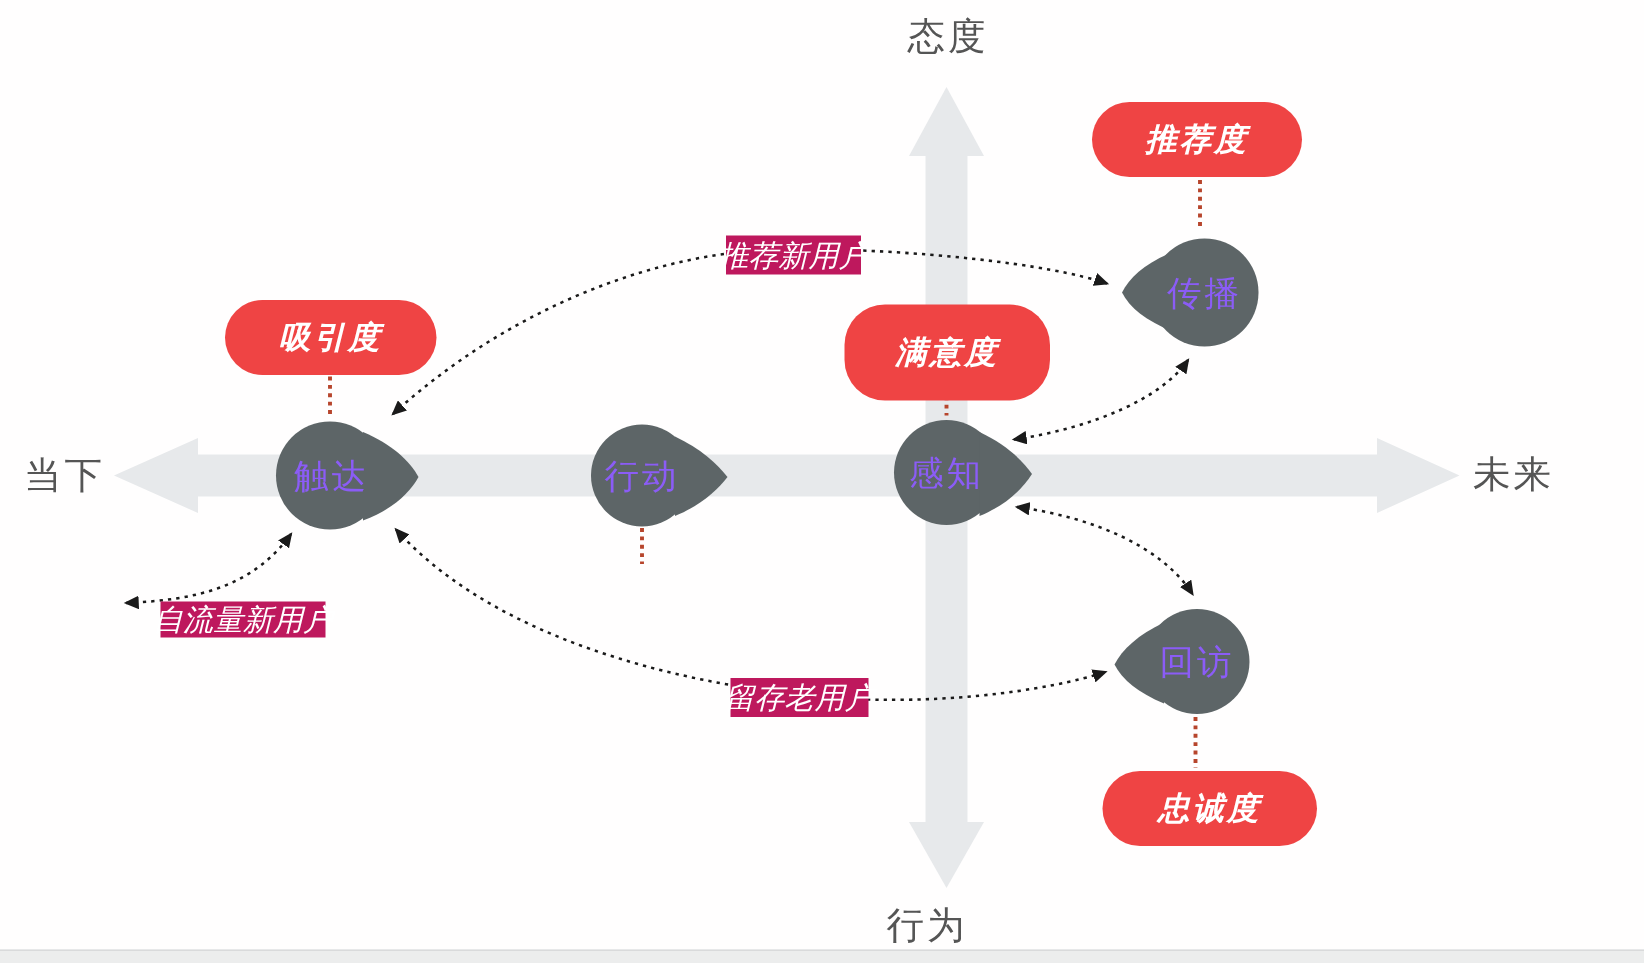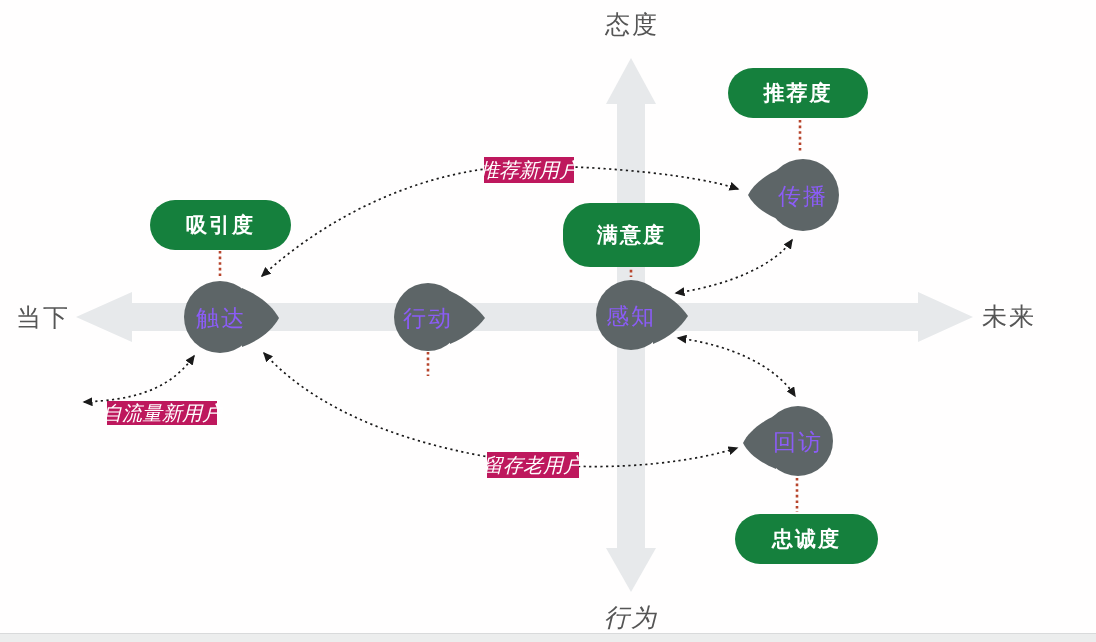--- a/index.html
+++ b/index.html
@@ -12,23 +12,23 @@
   #stage svg{position:absolute;left:0;top:0;}
   .axis-label{
     position:absolute;transform:translate(-50%,-50%);
     color:#555;font-size:25px;letter-spacing:2px;white-space:nowrap;
   }
   .node-label{
     position:absolute;transform:translate(-50%,-50%);
     color:#8b5cf6;font-size:23px;letter-spacing:2px;white-space:nowrap;
   }
   .pill{
-    position:absolute;background:#15803d;border-radius:27px;
+    position:absolute;background:#ef4444;border-radius:27px;
     display:flex;align-items:center;justify-content:center;
-    color:#fff;font-weight:bold;font-size:21px;letter-spacing:2px;white-space:nowrap;
+    color:#fff;font-weight:bold;font-size:21px;letter-spacing:2px;white-space:nowrap;font-style:italic;
   }
   .tag{
     position:absolute;background:#be185d;
     display:flex;align-items:center;justify-content:center;
     color:#fff;font-size:20px;white-space:nowrap;padding:0 4px;box-sizing:border-box;font-style:italic;
   }
   .bottom-bar{
     position:absolute;left:0;right:0;bottom:0;height:8px;
     background:#eceded;border-top:1px solid #d9dadb;
   }
@@ -88,21 +88,21 @@
         <path d="M 782 168 C 764 175 753 185 748 195 C 753 205 764 214 782 221 Z"></path>
       </g>
       <g>
         <circle cx="798" cy="441" r="35"></circle>
         <path d="M 776 415 C 759 423 748 433 743 443 C 748 453 759 462 776 469 Z"></path>
       </g>
     </g>
   </svg>
 
   <div class="axis-label" style="left:632px;top:24px;">态度</div>
-  <div class="axis-label" style="left:631px;top:617px;font-style:italic;">行为</div>
+  <div class="axis-label" style="left:618px;top:617px;">行为</div>
   <div class="axis-label" style="left:43px;top:317px;">当下</div>
   <div class="axis-label" style="left:1009px;top:316px;">未来</div>
 
   <div class="node-label" style="left:221px;top:318px;">触达</div>
   <div class="node-label" style="left:428px;top:318px;">行动</div>
   <div class="node-label" style="left:631px;top:316px;">感知</div>
   <div class="node-label" style="left:803px;top:196px;">传播</div>
   <div class="node-label" style="left:798px;top:442px;">回访</div>
 
   <div class="pill" style="left:150px;top:200px;width:141px;height:50px;">吸引度</div>

